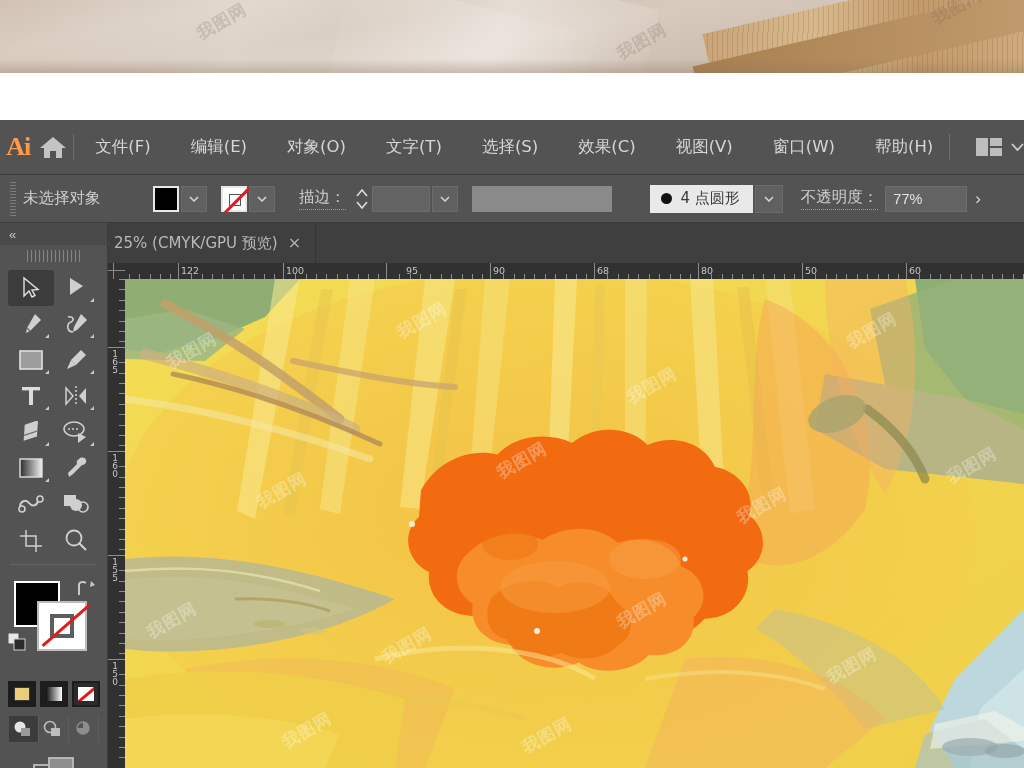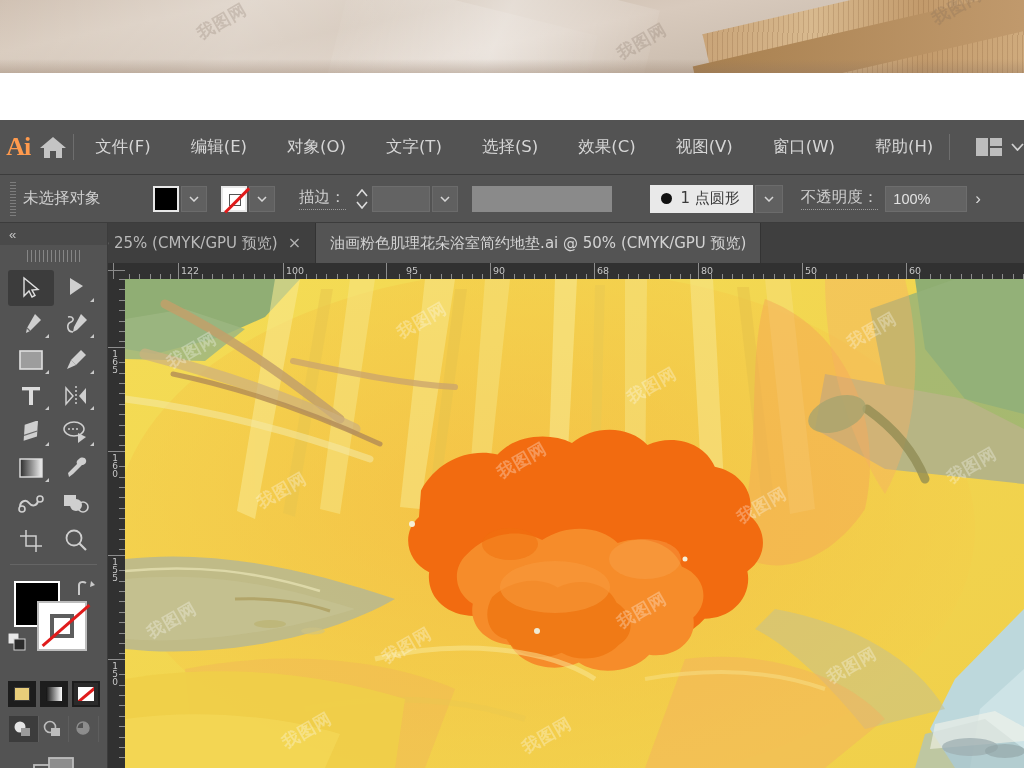--- a/index.html
+++ b/index.html
@@ -308,41 +308,38 @@
       <div class="drop-btn">
         <svg class="chev" viewBox="0 0 10 6">
           <path d="M1 1 L5 5 L9 1" stroke="#d6d6d6" stroke-width="1.5" fill="none"></path>
         </svg>
       </div>
 
       <div class="field big" style="margin-left:14px;"></div>
 
       <div class="profile-box" style="margin-left:38px;">
         <span class="dot"></span>
-        <span>1 点圆形</span>
+        <span>4 点圆形</span>
       </div>
       <div class="drop-btn" style="height:28px;width:28px;">
         <svg class="chev" viewBox="0 0 10 6">
           <path d="M1 1 L5 5 L9 1" stroke="#d6d6d6" stroke-width="1.5" fill="none"></path>
         </svg>
       </div>
 
       <div class="cb-label dotted" style="margin-left:18px; margin-right:7px;">不透明度：</div>
-      <div class="opacity-field">100%</div>
+      <div class="opacity-field">77%</div>
       <div class="arrow-right">›</div>
     </div>
 
     <div class="tabbar">
       <div style="width:8px;background:#3f3f3f;"></div>
       <div class="tab inactive">
         <span>未标题-1* @ 25% (CMYK/GPU 预览)</span>
         <span class="tab-close">×</span>
-      </div>
-      <div class="tab active">
-        <span>油画粉色肌理花朵浴室简约地垫.ai @ 50% (CMYK/GPU 预览)</span>
       </div>
       <div style="flex:1;background:#3f3f3f;"></div>
     </div>
 
     <div class="toolpanel">
       <div class="tp-head">
         <span style="color:#c4c4c4;font-size:13px;letter-spacing:-1px;">«</span>
       </div>
       <div class="tp-grip"></div>
 

